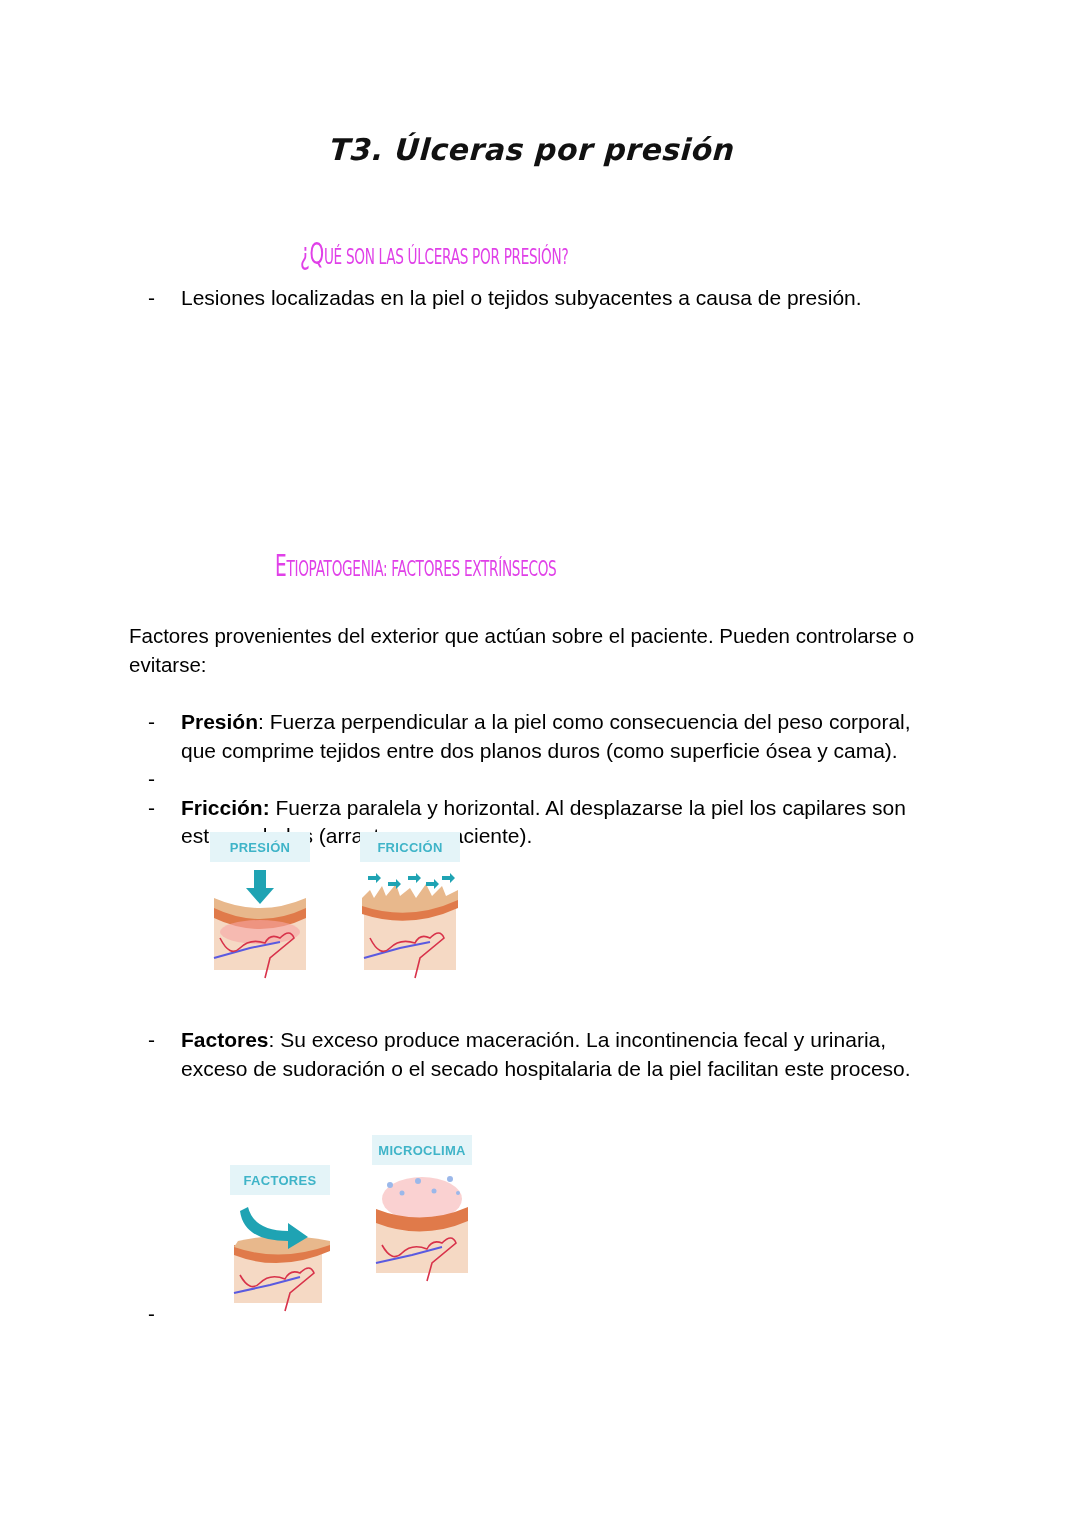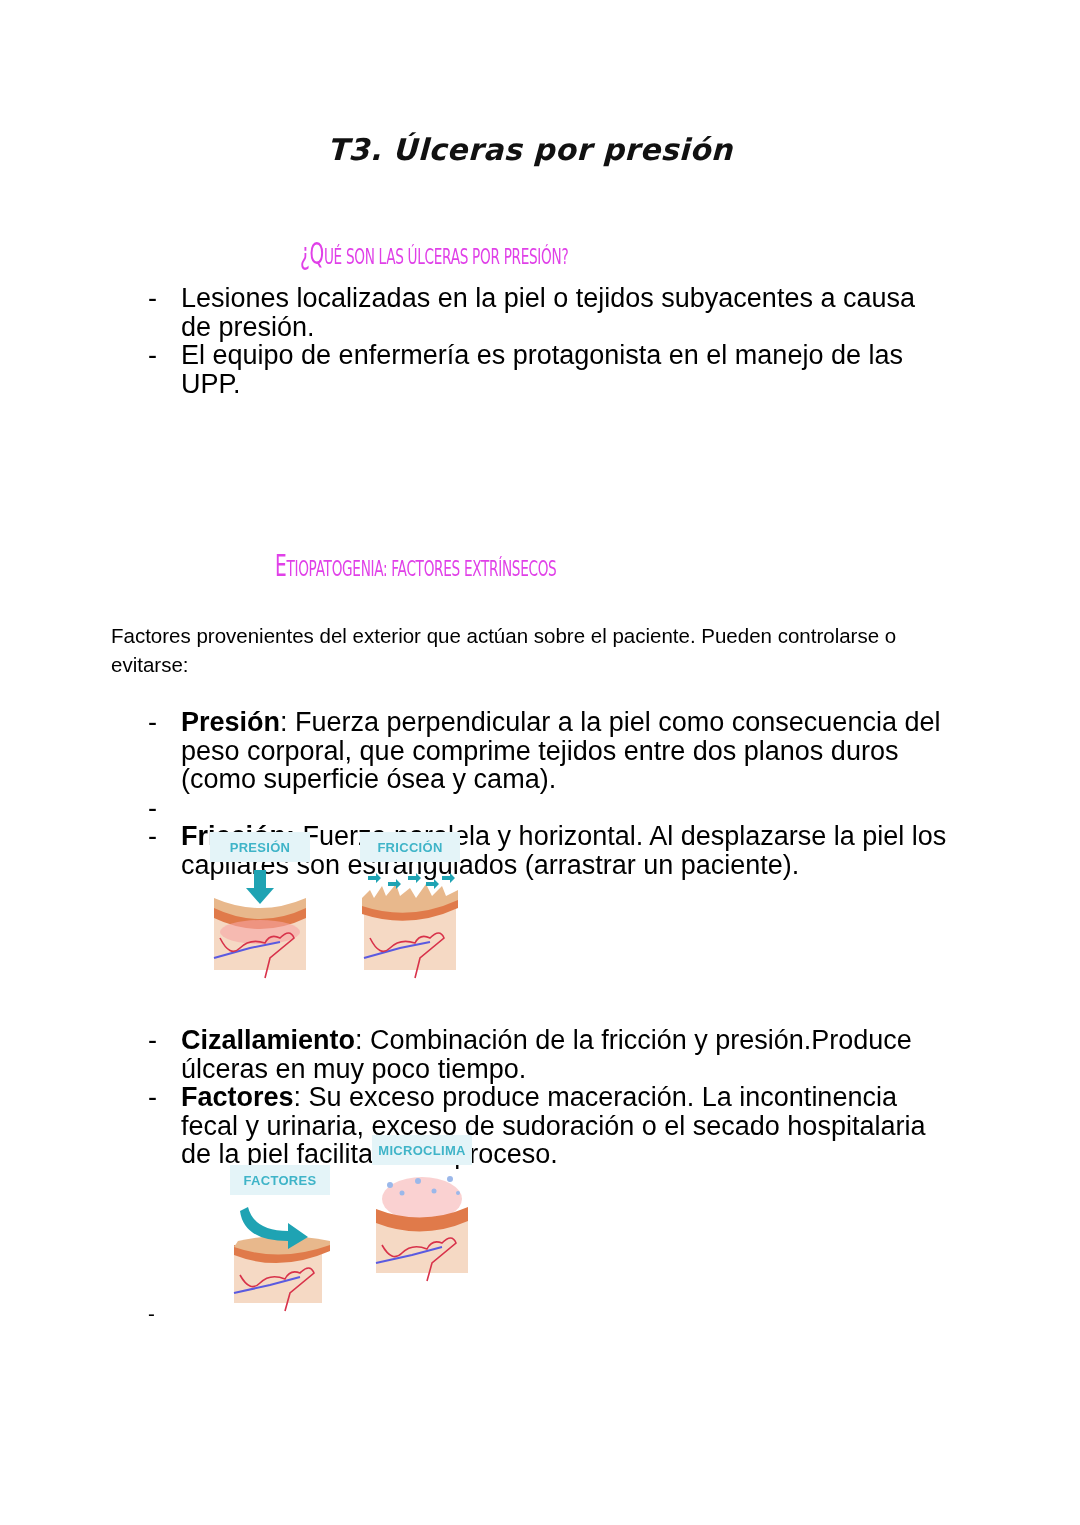--- a/index.html
+++ b/index.html
@@ -9,44 +9,43 @@
            font-style: italic; font-weight: bold; font-size: 30px; color: #111; letter-spacing: 0.5px;
            transform: skewX(-4deg); }
   .heading { position: absolute; font-family: "DejaVu Sans", sans-serif; color: #e040e8;
              font-size: 30px; letter-spacing: -0.5px; transform: scaleX(0.62); transform-origin: left top;
              white-space: nowrap; }
   .heading .sc { font-size: 22px; }
   .h1 { left: 300px; top: 236px; }
   .h2 { left: 275px; top: 548px; }
   .para { position: absolute; font-size: 20.5px; line-height: 28.5px; }
   ul.dash { list-style: none; margin: 0; padding: 0; position: absolute; left: 148px; width: 800px; }
-  ul.dash li { position: relative; padding-left: 33px; font-size: 27px; line-height: 28.5px; }
+  ul.dash li { position: relative; padding-left: 33px; font-size: 21px; line-height: 28.5px; }
   ul.dash li::before { content: "-"; position: absolute; left: 0; top: 0; }
   b { font-weight: bold; }
   .fig { position: absolute; width: 100px; }
   .fig .label { height: 30px; background: #e4f4f8; color: #3fb4c8; font-weight: bold; font-size: 13px;
                 display: flex; align-items: center; justify-content: center; letter-spacing: 0.3px; }
   .fig svg { display: block; margin-top: 6px; }
   .lone-dash { position: absolute; font-size: 20.5px; }
 </style>
 </head>
 <body>
 
 <div class="title">T3. Úlceras por presión</div>
 
 <div class="heading h1"><span>¿Q</span><span class="sc">UÉ SON LAS ÚLCERAS POR PRESIÓN?</span></div>
 
 <ul class="dash" style="top:284px;">
   <li>Lesiones localizadas en la piel o tejidos subyacentes a causa de presión.</li>
-  <li>El equipo de enfermería es protagonista en el manejo de las UPP.</li>
 </ul>
 
 <div class="heading h2"><span>E</span><span class="sc">TIOPATOGENIA: FACTORES EXTRÍNSECOS</span></div>
 
-<div class="para" style="left:111px; top:622px; width:830px;">Factores provenientes del exterior que actúan sobre el paciente. Pueden controlarse o evitarse:</div>
+<div class="para" style="left:129px; top:622px; width:830px;">Factores provenientes del exterior que actúan sobre el paciente. Pueden controlarse o evitarse:</div>
 
 <ul class="dash" style="top:708px;">
   <li><b>Presión</b><span>:</span><span> Fuerza perpendicular a la piel como consecuencia del peso corporal, que comprime tejidos entre dos planos duros (como superficie ósea y cama).</span></li>
   <li>&nbsp;</li>
   <li><b>Fricción:</b><span> Fuerza paralela y horizontal. Al desplazarse la piel los capilares son estrangulados (arrastrar un paciente).</span></li>
 </ul>
 
 <div class="fig" style="left:210px; top:832px;">
   <div class="label">PRESIÓN</div>
   <svg width="100" height="112" viewBox="0 0 100 112">
@@ -73,21 +72,20 @@
         <path d="M8 8 h8 v-3 l5 5 l-5 5 v-3 h-8z"></path>
         <path d="M28 14 h8 v-3 l5 5 l-5 5 v-3 h-8z"></path>
         <path d="M48 8 h8 v-3 l5 5 l-5 5 v-3 h-8z"></path>
         <path d="M66 14 h8 v-3 l5 5 l-5 5 v-3 h-8z"></path>
         <path d="M82 8 h8 v-3 l5 5 l-5 5 v-3 h-8z"></path>
       </g>
   </svg>
 </div>
 
 <ul class="dash" style="top:1026px;">
-  <li><b>Cizallamiento</b><span>:</span><span> Combinación de la fricción y presión.Produce úlceras en muy poco tiempo.</span></li>
   <li><b>Factores</b><span>:</span><span> Su exceso produce maceración. La incontinencia fecal y urinaria, exceso de sudoración o el secado hospitalaria de la piel facilitan este proceso.</span></li>
 </ul>
 
 <div class="fig" style="left:230px; top:1165px;">
   <div class="label">FACTORES</div>
   <svg width="100" height="112" viewBox="0 0 100 112">
     <rect x="4" y="50" width="88" height="52" fill="#f5d9c4"></rect>
     <path d="M4 44 Q50 62 100 42 L100 50 Q50 72 4 54 Z" fill="#e07a4a"></path>
     <path d="M8 40 Q50 30 100 40 L100 44 Q50 62 4 46 Z" fill="#e8b88c"></path>
     <path d="M4 92 L40 84 L70 76" stroke="#5a5ae0" stroke-width="2" fill="none"></path>

